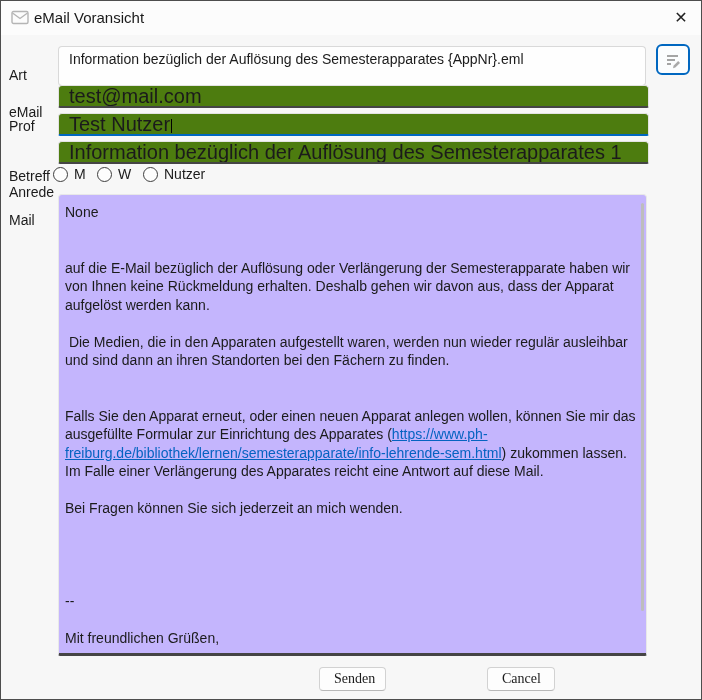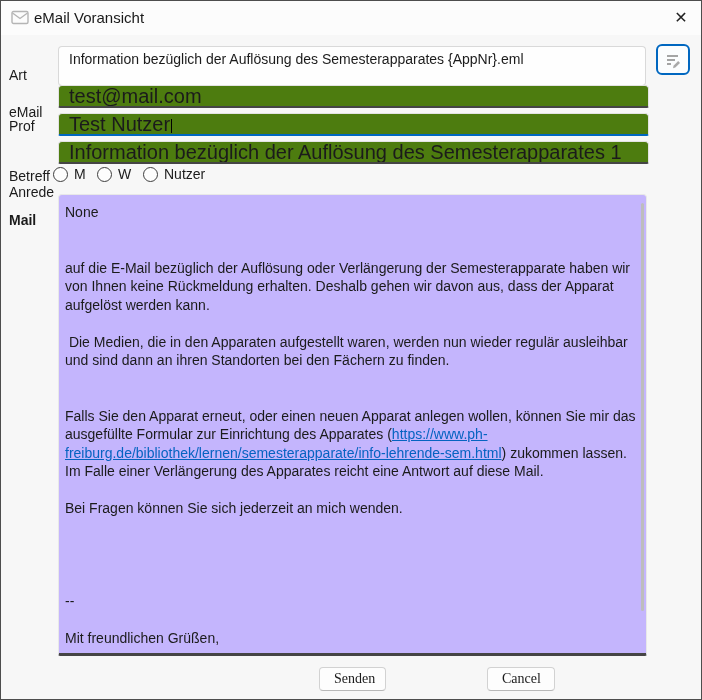--- a/index.html
+++ b/index.html
@@ -122,21 +122,21 @@
   </div>
   <div class="radio-item" id="radio-w">
     <span class="radio-circle"></span>
     <span class="radio-label">W</span>
   </div>
   <div class="radio-item" id="radio-divers">
     <span class="radio-circle"></span>
     <span class="radio-label">Nutzer</span>
   </div>
 
-  <span class="label" style="top:196px;font-weight:bold;">Mail</span>
+  <span class="label" style="top:196px;">Mail</span>
   <div id="mail-area">
     <div id="mail-body">None
 
 
 auf die E-Mail bezüglich der Auflösung oder Verlängerung der Semesterapparate haben wir von Ihnen keine Rückmeldung erhalten. Deshalb gehen wir davon aus, dass der Apparat aufgelöst werden kann.
 
  Die Medien, die in den Apparaten aufgestellt waren, werden nun wieder regulär ausleihbar und sind dann an ihren Standorten bei den Fächern zu finden.
 
 
 Falls Sie den Apparat erneut, oder einen neuen Apparat anlegen wollen, können Sie mir das ausgefüllte Formular zur Einrichtung des Apparates (<a class="mail-link" href="#">https://www.ph-freiburg.de/bibliothek/lernen/semesterapparate/info-lehrende-sem.html</a>) zukommen lassen.

